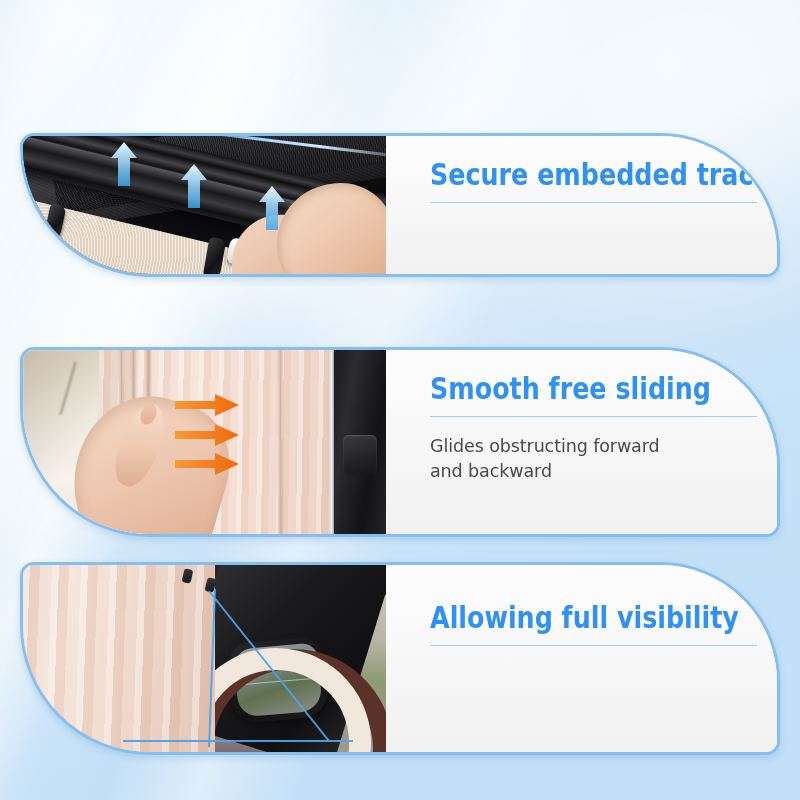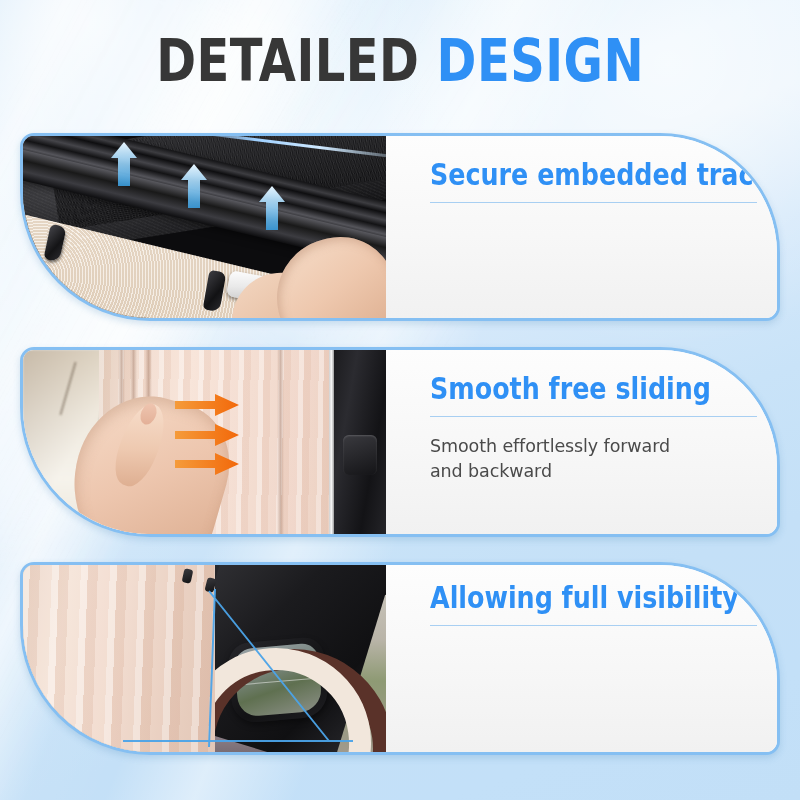--- a/index.html
+++ b/index.html
@@ -79,21 +79,21 @@
   .card{
     position:absolute;
     left:20px; width:760px;
     background:#ffffff;
     border:3px solid #85bff2;
     box-shadow:0 3px 7px rgba(70,130,180,0.22);
     overflow:hidden;
     display:flex;
     z-index:4;
   }
-  .card.c1{ top:133px;  height:188px;
+  .card.c1{ top:133px;  height:144px;
     border-radius:14px 120px 14px 130px; }
   .card.c2{ top:347px;  height:190px;
     border-radius:14px 120px 14px 130px; }
   .card.c3{ top:562px;  height:193px;
     border-radius:14px 120px 14px 130px; }
 
   
   .photo{
     position:relative;
     width:363px;
@@ -101,21 +101,21 @@
     overflow:hidden;
     background:#ddd;
   }
 
   
   .copy{
     position:relative; flex:1 1 auto;
     background:linear-gradient(180deg,#fdfdfd 0%,#f7f7f7 55%,#f1f1f1 100%);
     padding:22px 30px 0 44px;
   }
-  .c3 .copy{ padding-top:16px; }
+  .c3 .copy{ padding-top:36px; }
   .headline{
     font-family:"Liberation Sans Narrow","DejaVu Sans Condensed","Liberation Sans", sans-serif;
     font-weight:bold;
     font-size:30px;
     line-height:33px;
     color:#2f90f5;
     transform:scaleX(0.94);
     transform-origin:left center;
     white-space:nowrap;
   }
@@ -386,23 +386,20 @@
   <div class="streak" style="left:-120px;top:-60px;width:300px;height:900px;transform:rotate(28deg);
               background:linear-gradient(90deg,rgba(255,255,255,0) 0%,rgba(255,255,255,0.55) 45%,rgba(255,255,255,0) 100%);
               filter:blur(22px);"></div>
   <div class="streak" style="left:80px;top:-180px;width:190px;height:760px;transform:rotate(30deg);
               background:linear-gradient(90deg,rgba(255,255,255,0) 0%,rgba(255,255,255,0.50) 50%,rgba(255,255,255,0) 100%);
               filter:blur(26px);"></div>
   <div class="streak" style="left:330px;top:-260px;width:240px;height:620px;transform:rotate(32deg);
               background:linear-gradient(90deg,rgba(255,255,255,0) 0%,rgba(255,255,255,0.42) 50%,rgba(255,255,255,0) 100%);
               filter:blur(30px);"></div>
 
-  <div id="title-wrap">
-    <h1 id="title"><span class="dark">DETAILED</span><span> </span><span class="blue">DESIGN</span></h1>
-  </div>
 
   <div class="card c1">
     <div class="photo">
       <div class="p1-bg"></div>
       <div class="p1-headliner"></div>
       <div class="p1-felt"></div>
       <div class="p1-highlight"></div>
       <div class="p1-track"></div>
       <div class="p1-track2"></div>
       <div class="p1-curtain"></div>
@@ -508,21 +505,21 @@
               </linearGradient>
             </defs>
           <path d="M0 7 H40 V0 L64 11 L40 22 V15 H0 Z" fill="url(#aR3)"></path>
           </svg>
       </div>
     </div>
 
     <div class="copy">
       <div class="headline">Smooth free sliding</div>
       <div class="rule"></div>
-      <div class="body">Smooth effortlessly forward
+      <div class="body">Glides obstructing forward
 and backward</div>
     </div>
   </div>
 
   <div class="card c3">
     <div class="photo">
       <div class="p3-bg"></div>
       <div class="p3-outside"></div>
       <div class="p3-fence"></div>
       <div class="p3-grass"></div>

